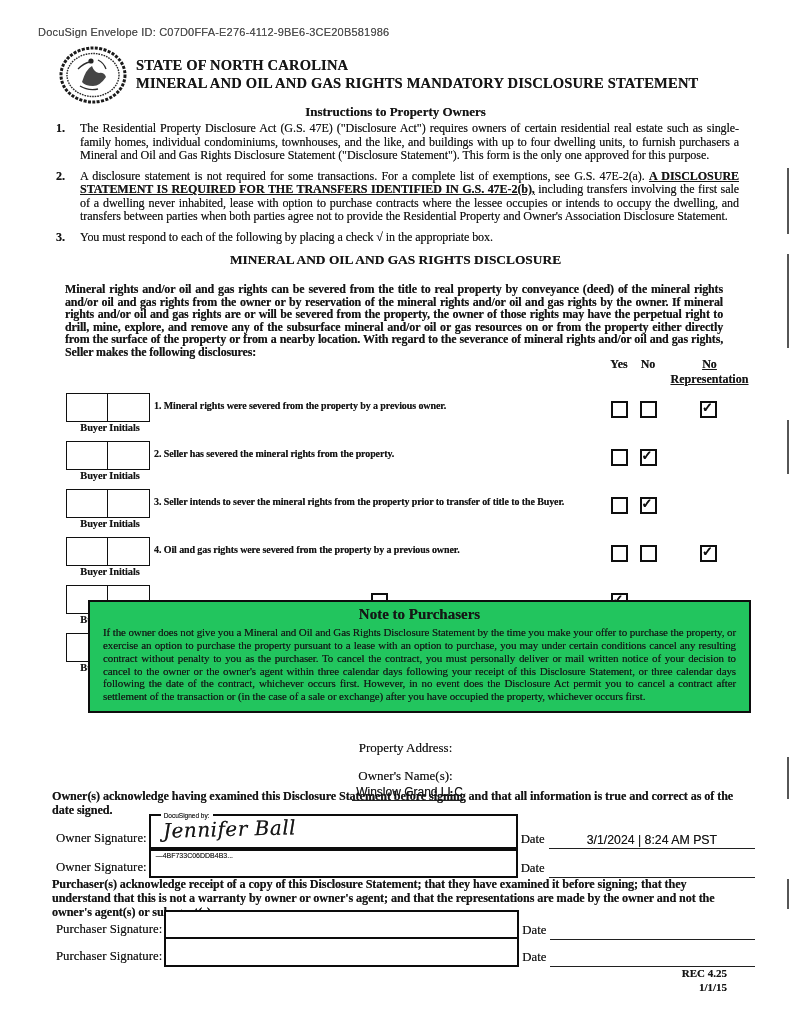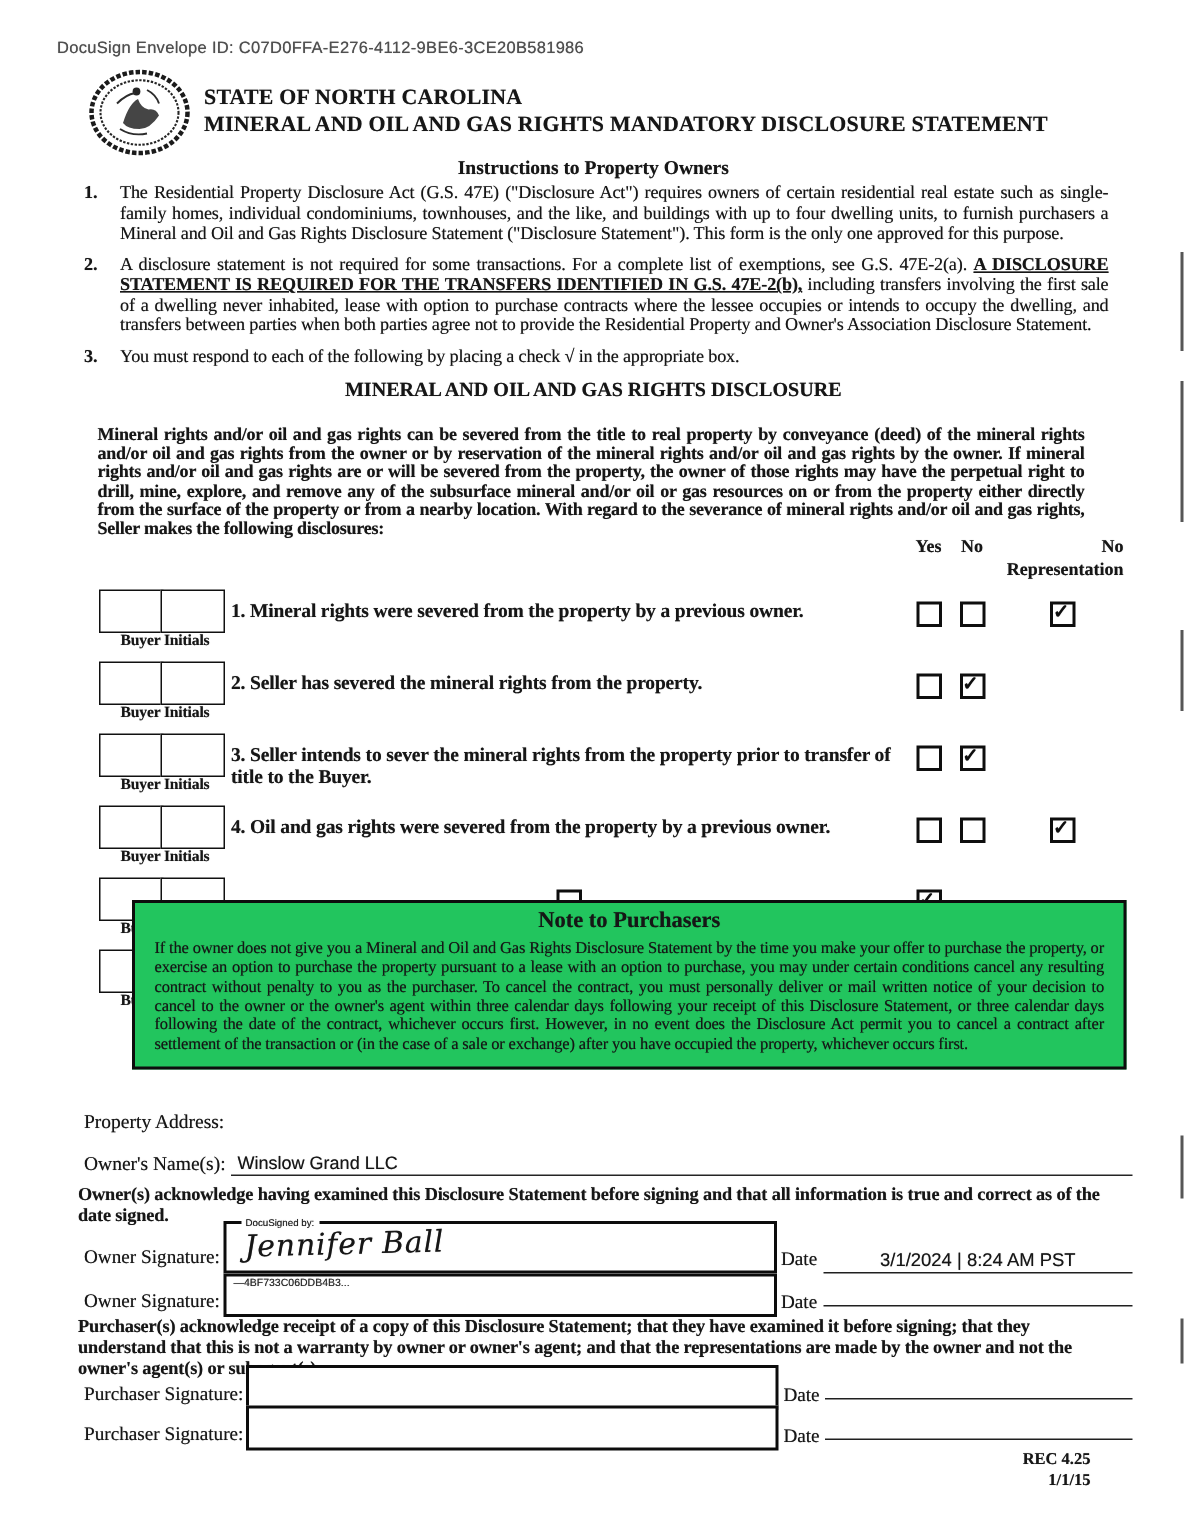--- a/index.html
+++ b/index.html
@@ -24,42 +24,42 @@
 
   .disc-head{position:absolute;top:252px;left:0;right:0;text-align:center;
              font-weight:bold;font-size:13.4px;}
   .dpara{position:absolute;top:267px;left:49px;right:52px;margin:16px;font-weight:bold;
          font-size:12px;line-height:1.05;text-align:justify;letter-spacing:-.15px;}
 
   .cbtable{position:absolute;top:357px;left:56px;right:42px;}
   .cbgrid{display:grid;grid-template-columns:88px 450px 30px 28px 1fr;margin-left:10px;align-items:start;}
   .cbhead{font-weight:bold;font-size:12px;margin-bottom:6px;}
   .cbhead .c{text-align:center;}
-  .cbhead .norep-h{text-align:right;padding-left:8px;}
+  .cbhead .norep-h{text-align:center;padding-left:8px;text-decoration:underline;}
   .cbrow{margin-bottom:8px;}
-  .rtext{font-weight:bold;font-size:13px;line-height:1.12;letter-spacing:-.1px;padding-top:7px;padding-right:10px;}
+  .rtext{font-weight:bold;font-size:10px;line-height:1.12;letter-spacing:-.1px;padding-top:7px;padding-right:10px;}
   .cbcell{display:flex;justify-content:center;padding-top:8px;}
   .cbcell.norep{justify-content:flex-start;padding-left:38px;}
   .cb{width:13px;height:13px;border:2px solid #0e0e0e;display:inline-flex;
       align-items:center;justify-content:center;background:#fff;position:relative;}
   .cb.checked::after{content:"✓";font-size:13px;font-weight:bold;line-height:1;
       position:absolute;top:-2px;left:0px;color:#0e0e0e;}
   .cb.hidden{visibility:hidden;}
   .initials{width:88px;}
   .iboxes{display:flex;}
   .ib{width:41px;height:27px;border:1.7px solid #101010;background:#fff;}
   .ib + .ib{margin-left:-1.7px;}
   .ilabel{font-weight:bold;font-size:10.4px;text-align:center;margin-top:0px;letter-spacing:-.1px;}
 
   .notebox{position:absolute;top:600px;left:88px;width:633px;border:2px solid #0d0d0d;
            padding:4px 13px 8px;background:#22c55e;}
   .notetitle{text-align:center;font-weight:bold;font-size:15px;margin-bottom:3px;}
   .notebody{font-size:11px;line-height:1.17;text-align:justify;letter-spacing:-.12px;}
 
-  .fieldrow{position:absolute;left:56px;right:36px;display:flex;align-items:flex-start;font-size:13px;}
+  .fieldrow{position:absolute;left:56px;right:36px;display:flex;align-items:center;font-size:13px;flex-direction:column;}
   .fieldrow .flabel{flex:none;padding-bottom:1px;}
   .fieldrow .fline{flex:1;border-bottom:1.5px solid #242424;margin-left:4px;
         font-family:"Liberation Sans",sans-serif;font-size:12px;padding:0 0 1px 4px;}
   .prop{top:740px;}
   .oname{top:768px;}
 
   .ackn{position:absolute;left:52px;right:52px;font-weight:bold;
         font-size:12.2px;line-height:1.16;letter-spacing:-.1px;}
   .oack{top:789px;}
   .pack{top:877px;}
@@ -69,21 +69,21 @@
   .sigbox{flex:none;position:relative;border:2.2px solid #0c0c0c;background:#fff;margin-left:2px;}
   .obox{width:365px;height:31px;}
   .obox2{width:365px;height:25px;}
   .pbox{width:351px;height:26px;}
   .dsby{position:absolute;top:-4px;left:10px;font-family:"Liberation Sans",sans-serif;
         font-size:6.5px;color:#222;background:#fff;padding:0 3px;white-space:nowrap;}
   .sig{position:absolute;left:12px;top:1px;font-family:"DejaVu Serif",serif;font-style:italic;
        font-size:20px;transform:rotate(-1.5deg);white-space:nowrap;letter-spacing:.5px;}
   .sigid{position:absolute;top:1px;left:5px;font-family:"Liberation Sans",sans-serif;
          font-size:7px;color:#2a2a2a;white-space:nowrap;}
-  .datebit{flex:1;display:flex;align-items:center;margin-left:3px;}
+  .datebit{flex:1;display:flex;align-items:flex-end;margin-left:3px;}
   .datebit .dlabel{flex:none;font-size:12.8px;padding-bottom:2px;}
   .dline{flex:1;border-bottom:1.6px solid #202020;margin-left:4px;text-align:center;
          font-family:"Liberation Sans",sans-serif;font-size:12.3px;padding-bottom:1px;}
   .srow1{top:814px;}
   .srow2{top:849px;}
   .prow1{top:910px;}
   .prow2{top:937px;}
 
   .footer{position:absolute;top:967px;right:64px;text-align:right;font-weight:bold;
           font-size:11px;line-height:1.25;}

